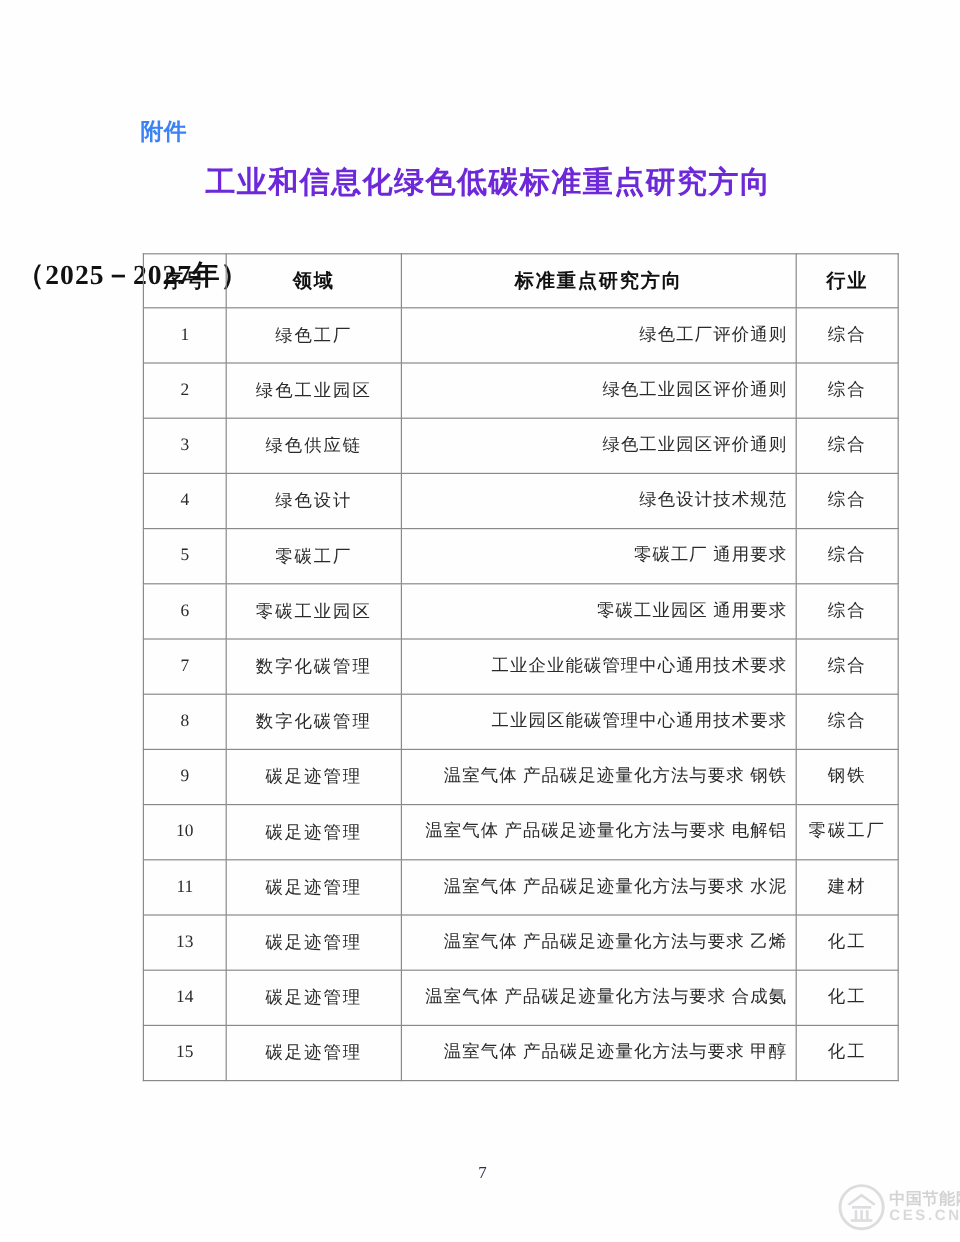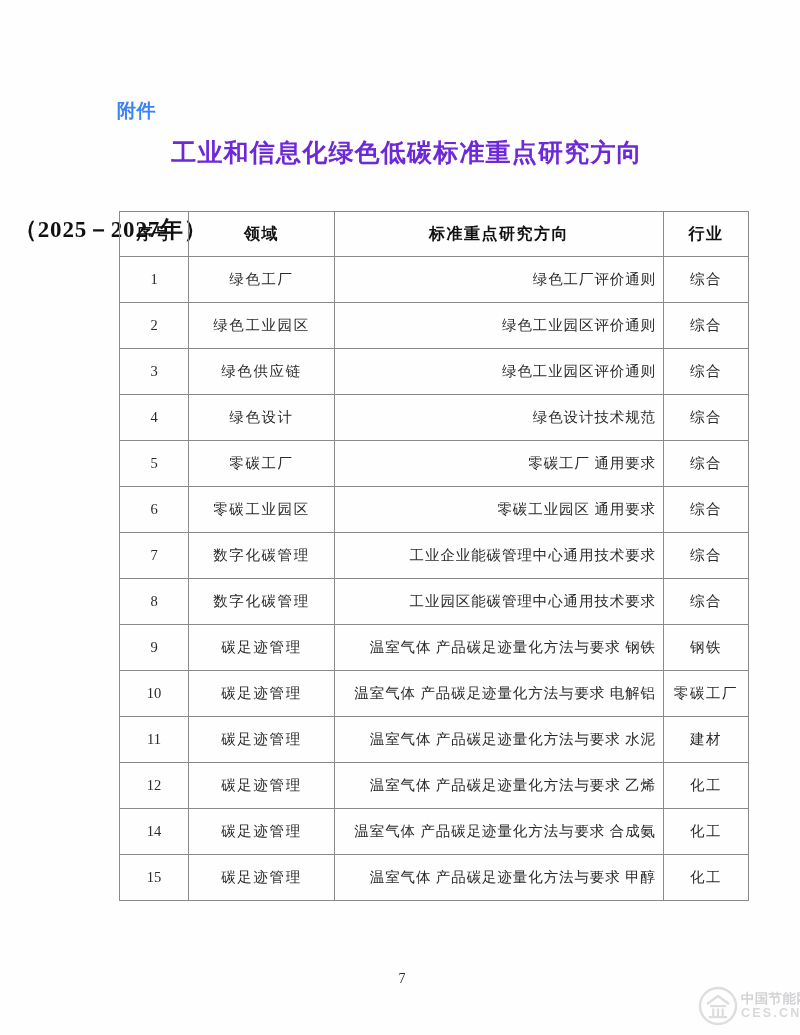--- a/index.html
+++ b/index.html
@@ -267,21 +267,21 @@
             <td class="c-dir">温室气体 产品碳足迹量化方法与要求 电解铝</td>
             <td class="c-ind">零碳工厂</td>
           </tr>
           <tr class="row-1line">
             <td class="c-no">11</td>
             <td class="c-field">碳足迹管理</td>
             <td class="c-dir">温室气体 产品碳足迹量化方法与要求 水泥</td>
             <td class="c-ind">建材</td>
           </tr>
           <tr class="row-1line">
-            <td class="c-no">12</td>
+            <td class="c-no">13</td>
             <td class="c-field">碳足迹管理</td>
             <td class="c-dir">温室气体 产品碳足迹量化方法与要求 乙烯</td>
             <td class="c-ind">化工</td>
           </tr>
           <tr class="row-1line">
             <td class="c-no">14</td>
             <td class="c-field">碳足迹管理</td>
             <td class="c-dir">温室气体 产品碳足迹量化方法与要求 合成氨</td>
             <td class="c-ind">化工</td>
           </tr>

